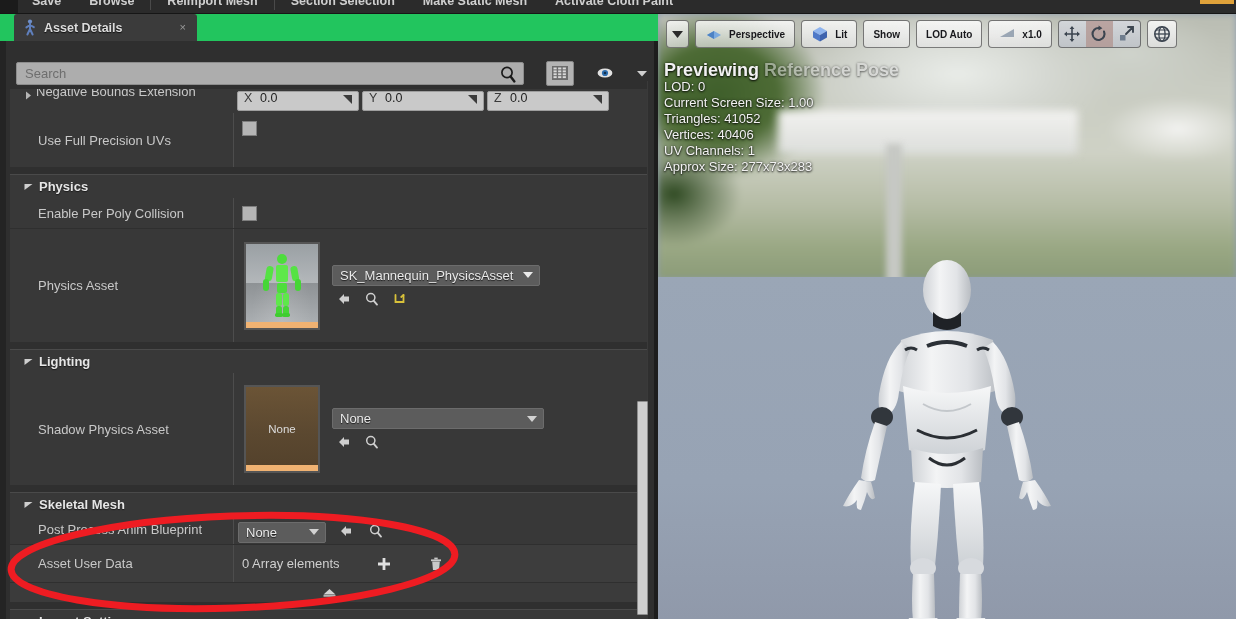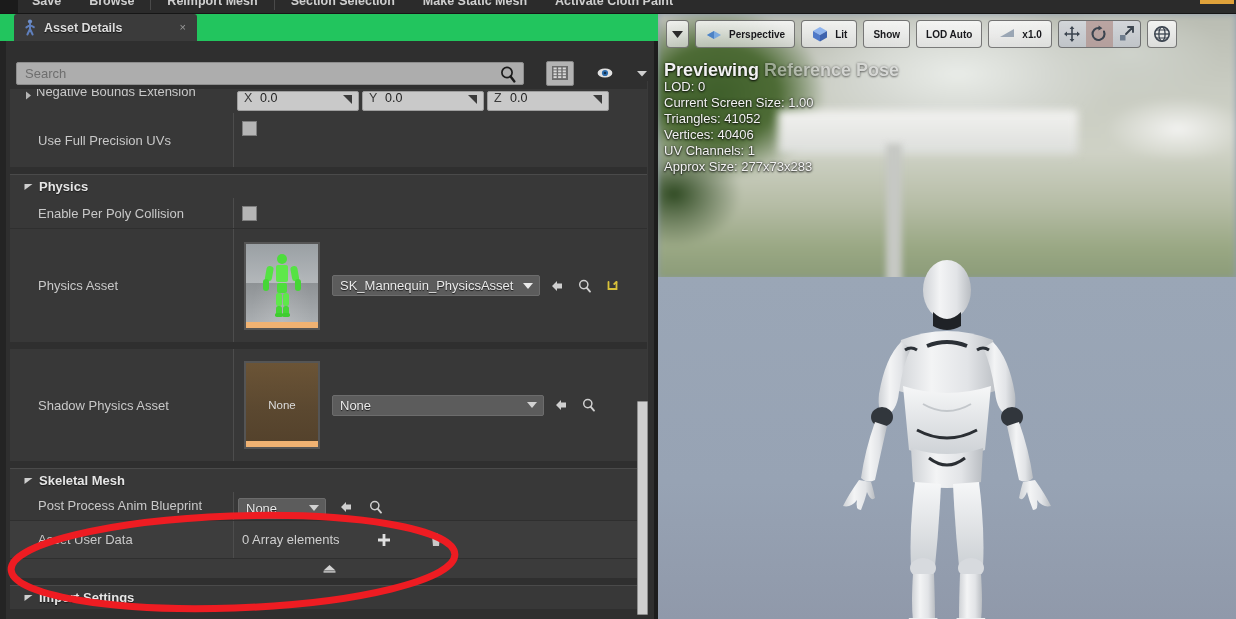--- a/index.html
+++ b/index.html
@@ -219,21 +219,21 @@
     background: linear-gradient(#6b5436 0%, #5b4830 55%, #53412b 100%);
     display: flex; align-items: center; justify-content: center;
   }
   .thumb-none-text { color: #dcdcdc; font-size: 11.5px; }
   .thumb-bar {
     position: absolute; left: 0; bottom: 0; width: 100%; height: 6px;
     background: #f0b272;
   }
 
   .asset-pick {
-    display: flex; gap: 5px; margin-left: 12px;
+    display: flex; flex-direction: column; gap: 5px; margin-left: 12px;
   }
   .asset-combo {
     height: 21px;
     background: #5c5c5c;
     border: 1px solid #6c6c6c; border-radius: 2px;
     display: inline-flex; align-items: center;
     padding: 0 6px 0 7px; gap: 10px;
     color: #eaeaea; font-size: 13px;
     text-shadow: 0 1px 1px #1a1a1a;
     width: fit-content;
@@ -529,20 +529,26 @@
                   <path d="M3.5 4 L3.5 11 L11.5 11 L11.5 4" stroke="#d8c13a" stroke-width="1.8" fill="none" stroke-linecap="round"></path>
                   <path d="M11.5 4 L9.2 6" stroke="#d8c13a" stroke-width="1.8" fill="none" stroke-linecap="round"></path>
                 </svg>
               </div>
             </div>
           </div>
         </div>
 
         <div class="section-gap"></div>
 
+        <div class="section-header">
+          <svg class="section-arrow" viewBox="0 0 9 9">
+            <path d="M0.5 2 L8.5 2 L0.5 8 Z" fill="#cfcfcf"></path>
+          </svg>
+          <div class="section-title">Lighting</div>
+        </div>
 
         <div class="prop-row" style="height:113px;">
           <div class="prop-label">Shadow Physics Asset</div>
           <div class="prop-value" style="padding-left:10px;">
             <div class="thumb thumb-none">
               <div class="thumb-none-text">None</div>
               <div class="thumb-bar"></div>
             </div>
             <div class="asset-pick">
               <div class="asset-combo" style="width:212px; justify-content:space-between;">

